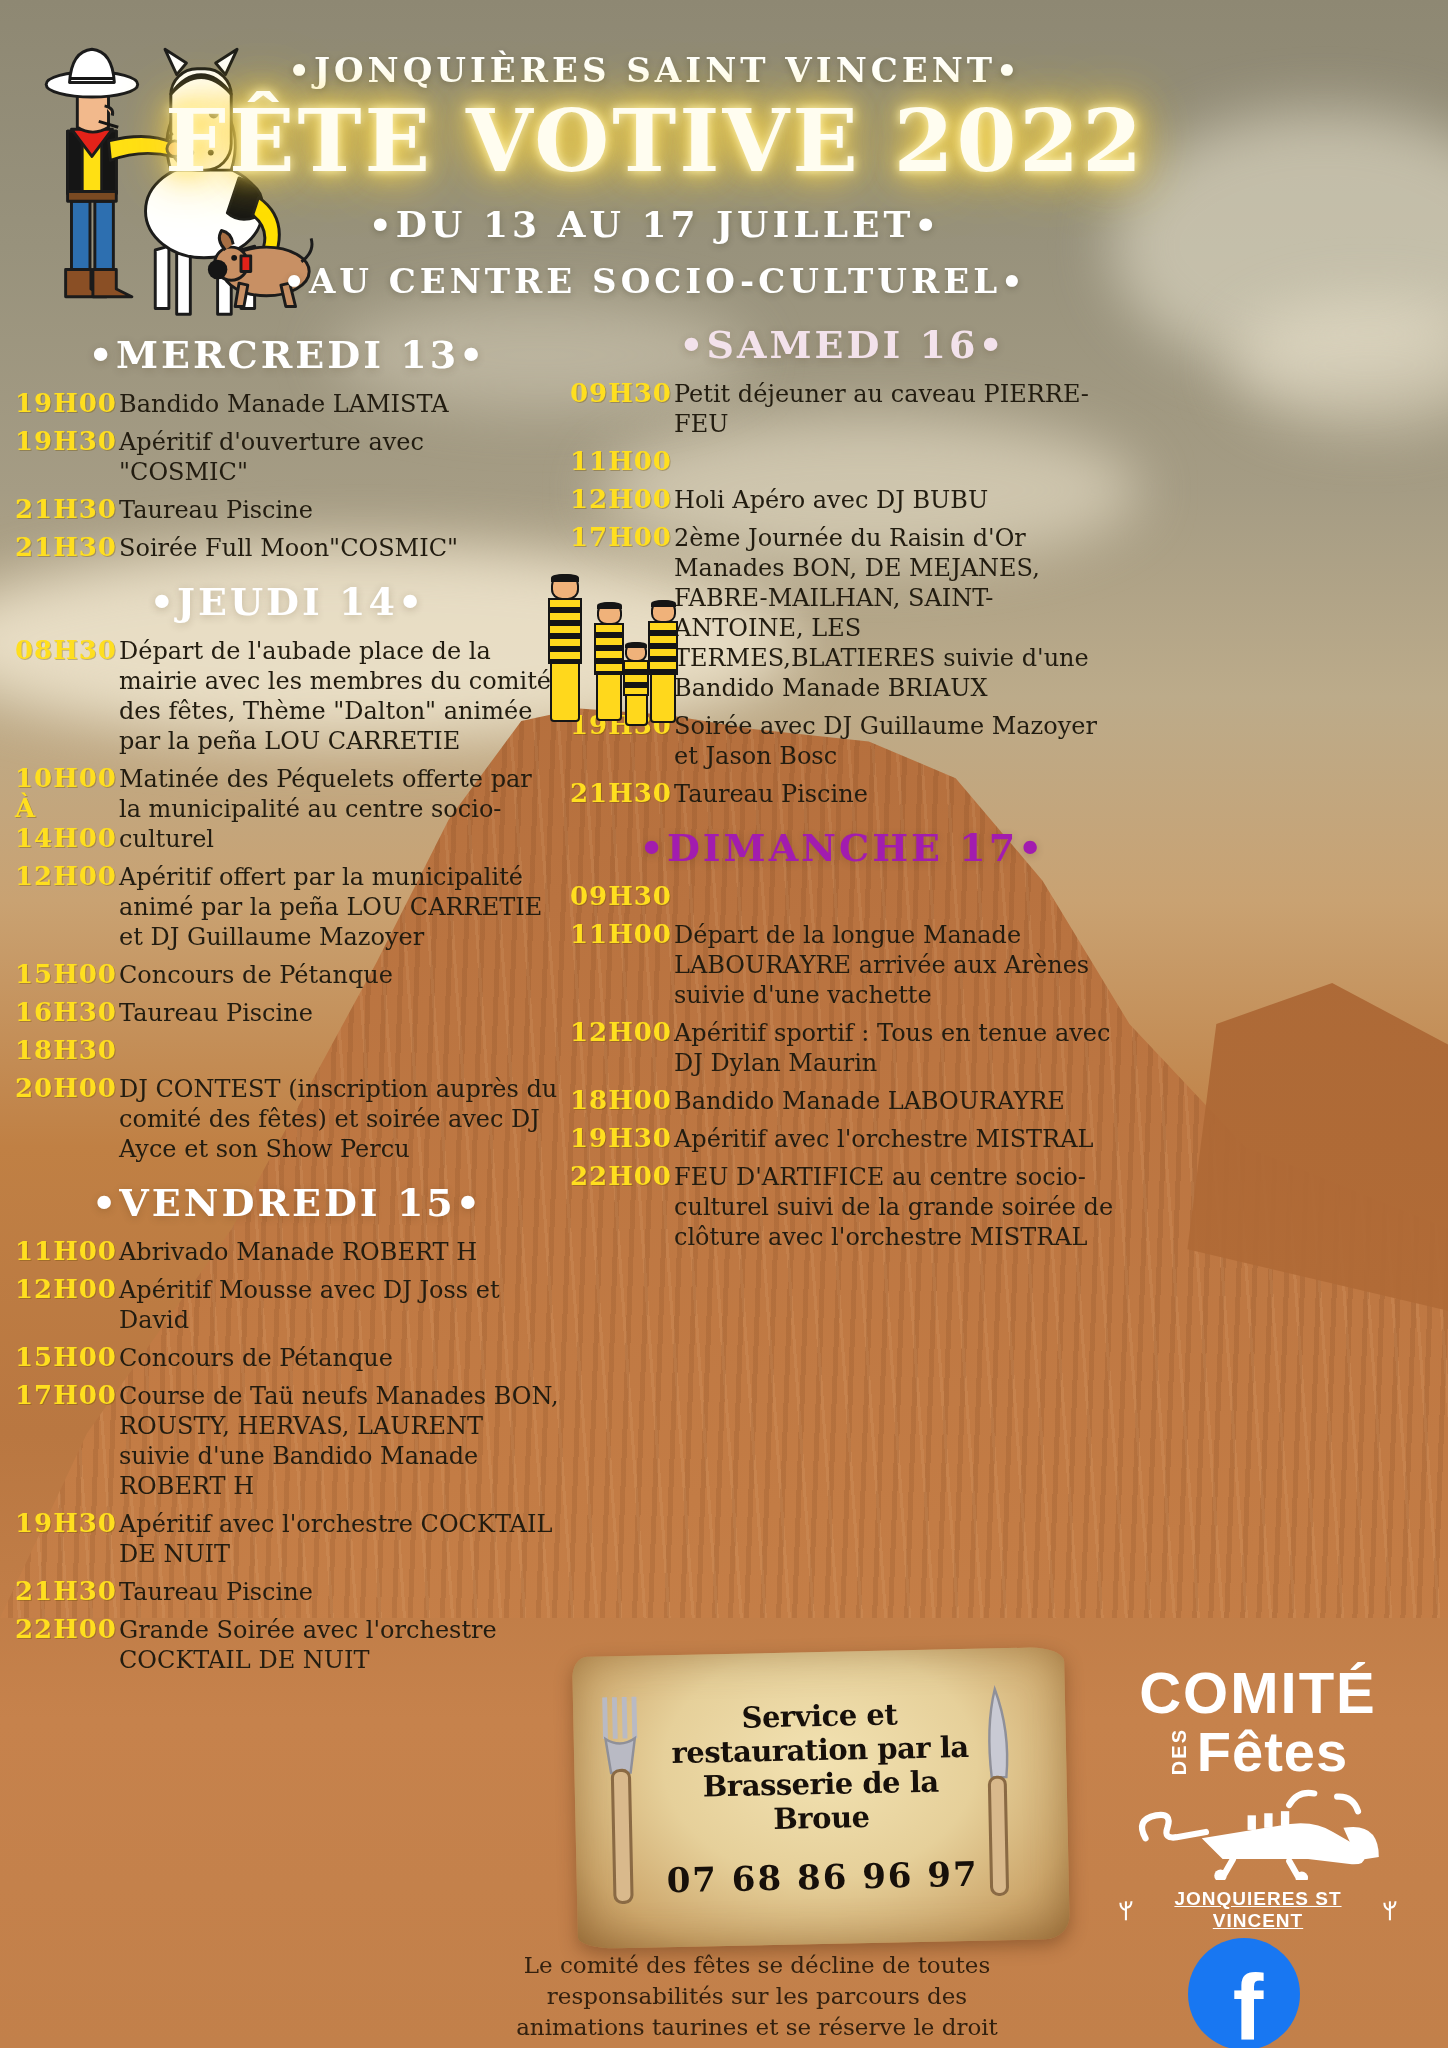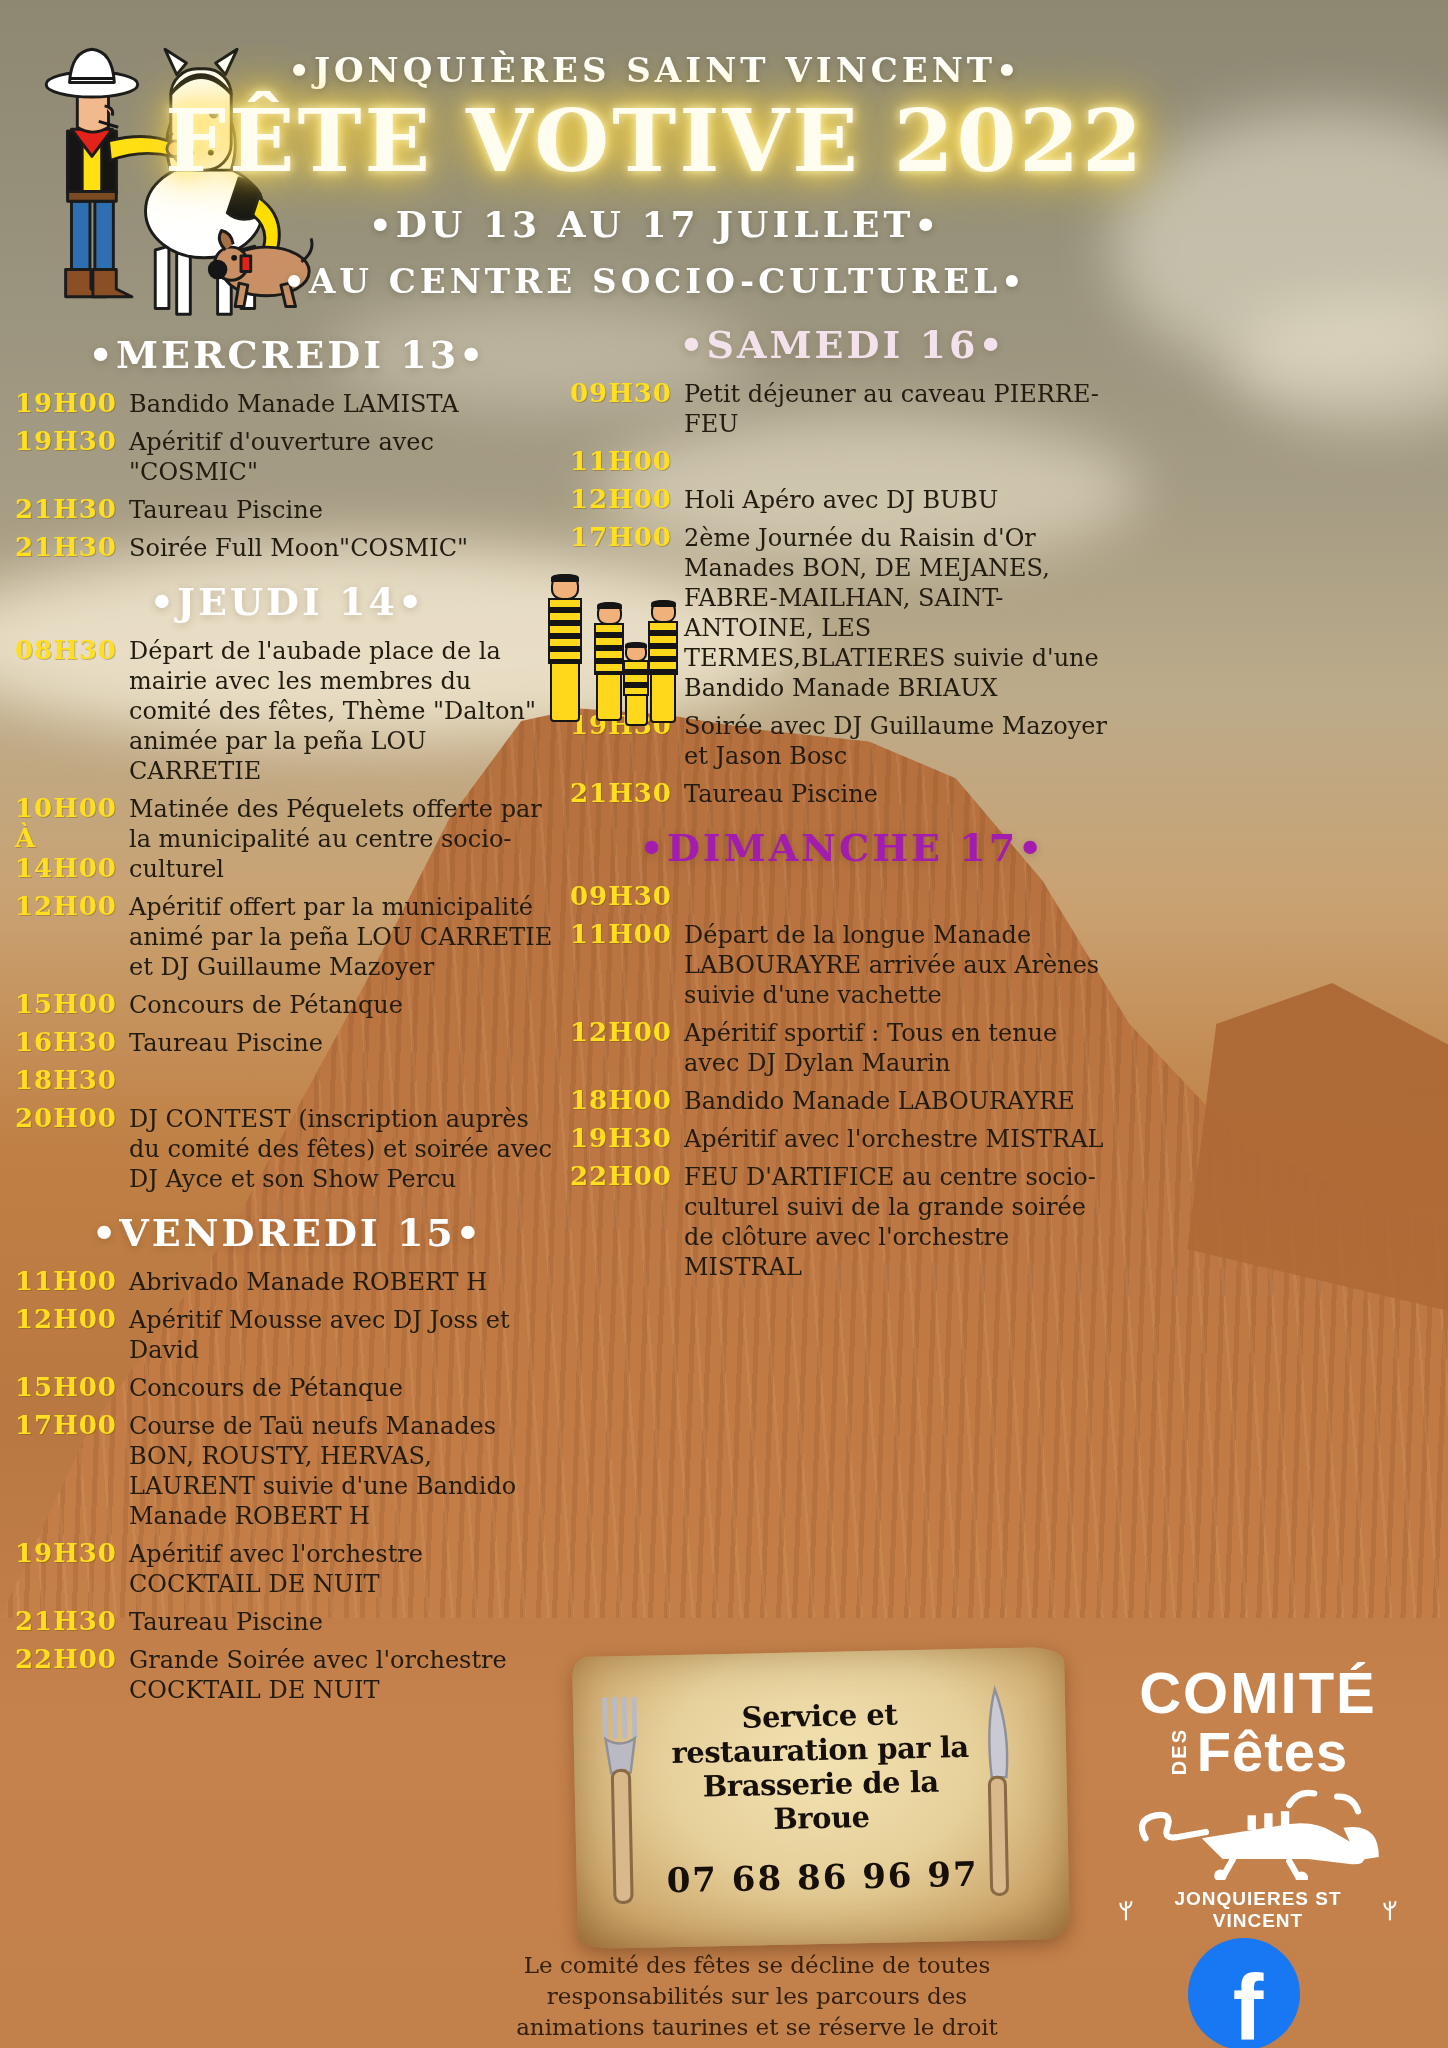--- a/index.html
+++ b/index.html
@@ -33,21 +33,21 @@
   .dates{font-size:36px;font-weight:700;letter-spacing:4px;margin-top:18px;text-shadow:0 2px 6px rgba(40,40,20,.25);}
   .venue{font-size:34px;font-weight:700;letter-spacing:4px;margin-top:16px;text-shadow:0 2px 6px rgba(40,40,20,.25);}
 
   
   .col{z-index:5;}
   .col-left{left:15px;top:332px;width:545px;}
   .col-right{left:570px;top:322px;width:545px;}
   .day-heading{font-size:38px;font-weight:700;letter-spacing:3px;text-align:center;color:#fff;
                margin:16px 0 12px;text-shadow:0 2px 8px rgba(60,40,10,.2);}
   .col .day-heading:first-child{margin-top:0;}
-  .event{display:grid;grid-template-columns:102px 1fr;column-gap:12px;margin-bottom:8px;}
+  .event{display:grid;grid-template-columns:102px 1fr;column-gap:2px;margin-bottom:8px;}
   .time{color:#ffdf1f;font-weight:700;font-size:26px;line-height:1.15;letter-spacing:1px;
         text-shadow:1px 1px 0 rgba(110,80,0,.35);}
   .etext{color:#221c10;font-size:24px;line-height:1.25;}
 
   
   .dalton{position:absolute;z-index:6;}
   .d-head{border:2px solid #151515;background:#f0b27a;border-radius:45% 45% 40% 40%;margin:0 auto;position:relative;}
   .d-head:before{content:"";position:absolute;left:-2px;top:-2px;right:-2px;height:38%;background:#151515;border-radius:45% 45% 0 0;}
   .d-body{border:2px solid #151515;margin:-2px auto 0;background:repeating-linear-gradient(180deg,#ffd81c 0 7px,#151515 7px 13px);}
   .d-legs{border:2px solid #151515;margin:-2px auto 0;background:#ffd81c;border-radius:0 0 4px 4px;}
@@ -62,21 +62,21 @@
   .phone{font-size:34px;margin-top:22px;letter-spacing:2px;}
 
   
   .committee{left:1118px;top:1628px;width:280px;z-index:6;color:#fff;text-align:center;
              font-family:"Liberation Sans",sans-serif;}
   .com-line1{font-size:58px;font-weight:700;letter-spacing:2px;line-height:1;margin-top:36px;}
   .com-row{display:flex;align-items:center;justify-content:center;gap:6px;margin-top:2px;}
   .com-des{writing-mode:vertical-rl;transform:rotate(180deg);font-size:20px;font-weight:700;letter-spacing:2px;}
   .com-line2{font-size:56px;font-weight:700;letter-spacing:1px;line-height:1;}
   .com-loc{display:flex;align-items:center;justify-content:space-between;gap:8px;margin-top:8px;
-           font-size:19px;font-weight:700;letter-spacing:1px;}
+           font-size:19px;font-weight:700;letter-spacing:1px;text-decoration:underline;}
 
   
   .disclaimer{left:512px;top:1950px;width:490px;text-align:center;z-index:6;
               color:#33200e;font-size:23px;line-height:1.35;}
 
   
   .fb{left:1188px;top:1938px;width:112px;height:112px;border-radius:50%;background:#1877f2;z-index:7;
       display:flex;align-items:flex-end;justify-content:center;overflow:hidden;}
   .fb span{font-family:"Liberation Sans",sans-serif;font-weight:700;font-size:92px;color:#fff;
            line-height:.92;transform:translateX(4px);}

